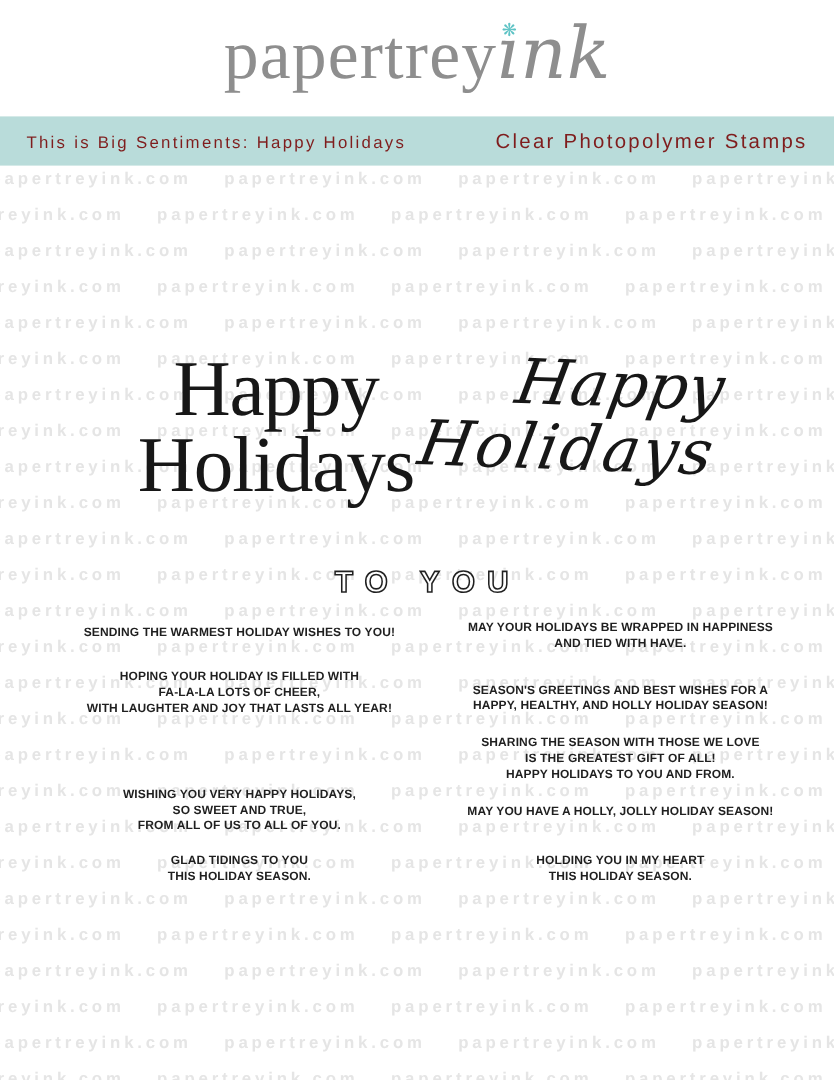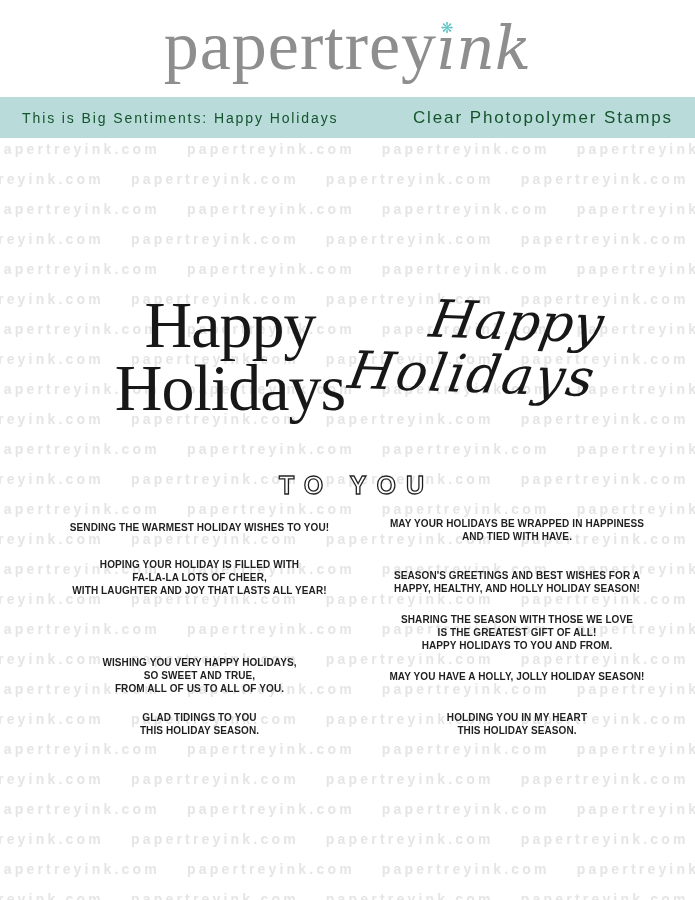--- a/index.html
+++ b/index.html
@@ -8,31 +8,31 @@
 
   
   .wm{position:absolute;left:0;top:140px;right:0;bottom:0;z-index:0;overflow:hidden;}
   .wm-row{height:30px;white-space:nowrap;margin-left:-8px;}
   .wm-row.odd{margin-left:-64px;}
   .wm-row span{display:inline-block;margin-right:27px;font-size:14px;font-weight:700;
                letter-spacing:3.2px;color:#e5e5e5;}
 
   
   .logo{position:absolute;top:2px;left:0;width:100%;text-align:center;z-index:1;color:#8e8e8e;}
-  .logo-serif{font-family:"Liberation Serif",serif;font-size:70px;line-height:88px;letter-spacing:1px;}
+  .logo-serif{font-family:"Liberation Serif",serif;font-size:58px;line-height:88px;letter-spacing:1px;}
   .logo-ink{position:relative;display:inline-block;font-family:"DejaVu Serif",serif;
             font-style:italic;font-size:60px;color:#8e8e8e;}
   .flower{position:absolute;left:1px;top:6px;width:18px;height:18px;border-radius:50%;
           background:#ffffff;color:#5ec3c5;font-size:15px;line-height:18px;text-align:center;
           font-style:normal;}
 
   
   .banner{position:absolute;top:97px;left:0;width:695px;height:41px;background:#b9dcda;
           display:flex;align-items:center;justify-content:space-between;
-          padding:0 22px;box-sizing:border-box;z-index:1;color:#14532d;}
+          padding:0 22px;box-sizing:border-box;z-index:1;color:#7f1d1d;}
   .banner-left{font-size:14px;letter-spacing:1.9px;}
   .banner-right{font-size:17px;letter-spacing:1.9px;}
 
   
   .serif-head{position:absolute;left:55px;top:293px;width:350px;text-align:center;z-index:1;
               font-family:"Liberation Serif",serif;font-size:66px;line-height:63px;
               letter-spacing:-1px;color:#171717;}
 
   
   .script-head{position:absolute;left:348px;top:290px;width:300px;z-index:1;color:#171717;

